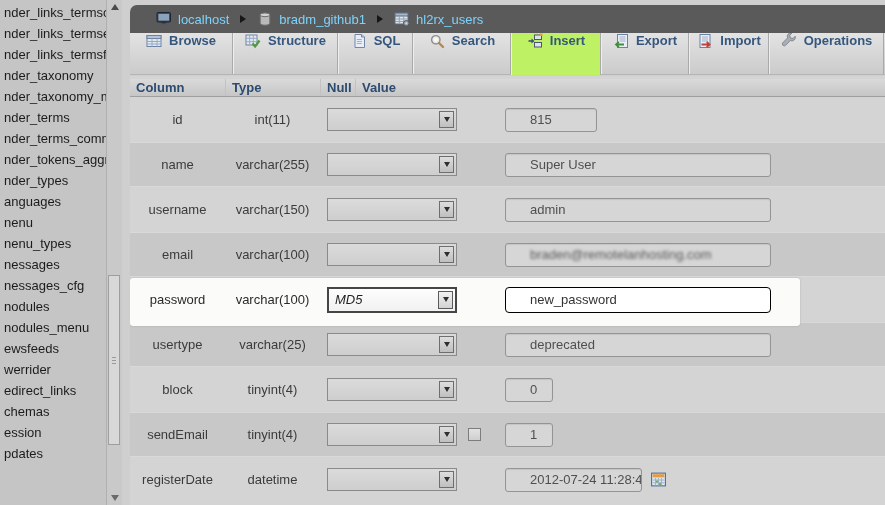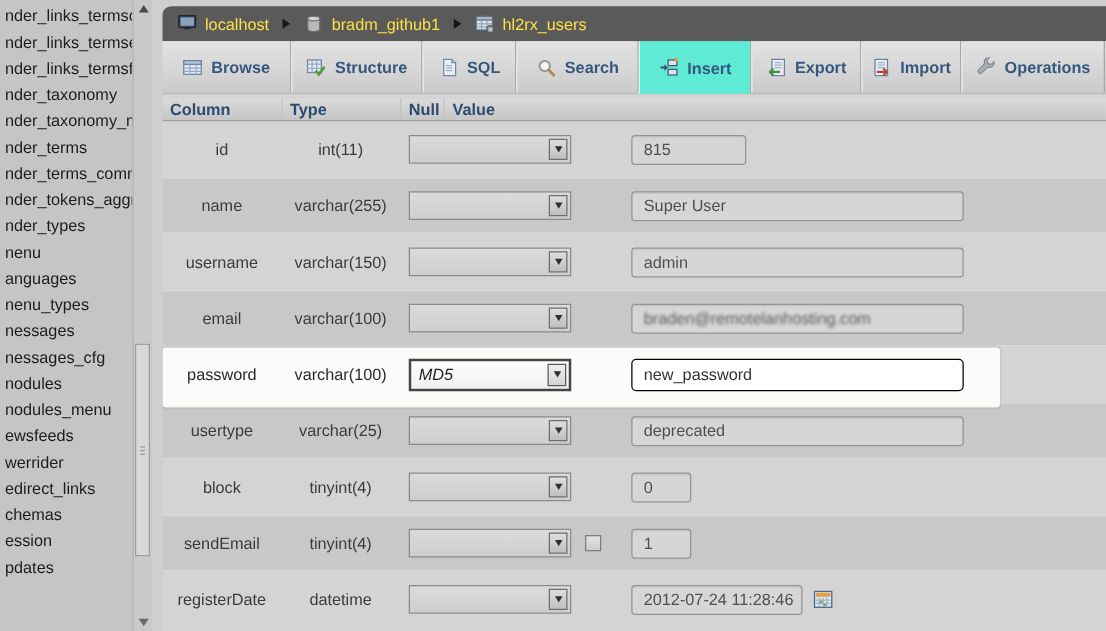--- a/index.html
+++ b/index.html
@@ -27,36 +27,36 @@
   .sb-thumb { position:absolute; left:1px; right:2px; top:275px; height:170px;
               background:#d8d8d8; border:1px solid #9e9e9e; }
   .sb-thumb span { position:absolute; left:3px; right:3px; top:50%; height:1px;
               background:#9a9a9a; box-shadow:0 -3px 0 #9a9a9a, 0 3px 0 #9a9a9a; }
 
   
   .main { position:absolute; left:130px; top:0; right:0; bottom:0; }
 
   .crumb { position:absolute; left:0; right:0; top:5px; height:28px;
            background:#5a5a5a; border-top-left-radius:7px;
-           display:flex; align-items:center; padding-left:12px;
-           color:#fde047; font-size:13px; }
+           display:flex; align-items:center; padding-left:26px;
+           color:#7dd3fc; font-size:13px; }
   .crumb-item { display:flex; align-items:center; gap:6px; cursor:pointer; }
   .bicon { width:16px; height:16px; display:inline-block; }
   .bicon svg { width:16px; height:16px; display:block; }
   .csep { width:0; height:0; border-top:4px solid transparent; border-bottom:4px solid transparent;
           border-left:6px solid #161616; margin:0 11px; }
 
   .tabs { position:absolute; left:0; right:0; top:33px; height:42px;
           display:flex; border-bottom:1px solid #b5b5b5; }
-  .tab { height:41px; display:flex; align-items:center; justify-content:center;
+  .tab { height:41px; display:flex; align-items:flex-start; justify-content:center;
          gap:7px; background:linear-gradient(#e3e3e3,#cbcbcb);
          border-right:1px solid #a9a9a9; border-left:1px solid #eeeeee;
          color:#35577e; font-weight:bold; font-size:13px; cursor:pointer; }
   .tab:first-child { border-left:none; }
-  .tab.active { background:#5eead4; height:42px; }
+  .tab.active { background:#bef264; height:42px; }
   .ticon { width:16px; height:16px; }
   .ticon svg { width:16px; height:16px; display:block; }
   .tab-filler { flex:1; background:linear-gradient(#e3e3e3,#cbcbcb); }
   .tab:nth-child(1){width:103px}.tab:nth-child(2){width:105px}
   .tab:nth-child(3){width:75px}.tab:nth-child(4){width:98px}
   .tab:nth-child(5){width:90px}.tab:nth-child(6){width:88px}
   .tab:nth-child(7){width:80px}.tab:nth-child(8){width:115px}
 
   .content { position:absolute; left:0; right:0; top:76px; bottom:0;
              background:#d4d4d4; overflow:hidden; }
@@ -92,21 +92,21 @@
               border-top:5px solid #2f2f2f; }
   .row.hl .sel { border:2px solid #454545; background:linear-gradient(#fdfdfd,#f1f1f1); height:26px; }
   .row.hl .selv { line-height:22px; color:#1e1e1e;font-style:italic; }
   .row.hl .selbtn { border-color:#5a5a5a; background:linear-gradient(#f2f2f2,#d2d2d2); }
 
   .nullbox { width:13px; height:13px; border:1px solid #7d7d7d;
              background:linear-gradient(#e2e2e2,#cfcfcf); cursor:pointer; }
 
   .inp { height:24px; border:1px solid #949494; border-radius:3px;
          background:#d6d6d6; display:flex; align-items:center;
-         padding-left:9px; color:#4f4f4f; overflow:hidden;
+         padding-left:24px; color:#4f4f4f; overflow:hidden;
          box-shadow:inset 0 1px 1px rgba(0,0,0,.08); }
   .inp.xs{width:48px}.inp.sm{width:92px}.inp.md{width:137px}.inp.lg{width:266px}
   .row.hl .inp { background:#ffffff; border:1px solid #000000; border-radius:4px;
                  color:#333333; height:26px; box-shadow:none; }
   .inptext { white-space:nowrap; }
   .inptext.blur { filter:blur(1.4px); color:#5a5a5a; }
 
   .calendar { width:17px; height:17px; cursor:pointer; }
   .calendar svg { width:17px; height:17px; display:block; }
 </style>
@@ -117,22 +117,22 @@
   <ul id="sidebar-list">
       <li class="sb-item">nder_links_termsc</li>
       <li class="sb-item">nder_links_termse</li>
       <li class="sb-item">nder_links_termsf</li>
       <li class="sb-item">nder_taxonomy</li>
       <li class="sb-item">nder_taxonomy_m</li>
       <li class="sb-item">nder_terms</li>
       <li class="sb-item">nder_terms_comn</li>
       <li class="sb-item">nder_tokens_aggr</li>
       <li class="sb-item">nder_types</li>
+      <li class="sb-item">anguages</li>
       <li class="sb-item">nenu</li>
-      <li class="sb-item">anguages</li>
       <li class="sb-item">nenu_types</li>
       <li class="sb-item">nessages</li>
       <li class="sb-item">nessages_cfg</li>
       <li class="sb-item">nodules</li>
       <li class="sb-item">nodules_menu</li>
       <li class="sb-item">ewsfeeds</li>
       <li class="sb-item">werrider</li>
       <li class="sb-item">edirect_links</li>
       <li class="sb-item">chemas</li>
       <li class="sb-item">ession</li>

